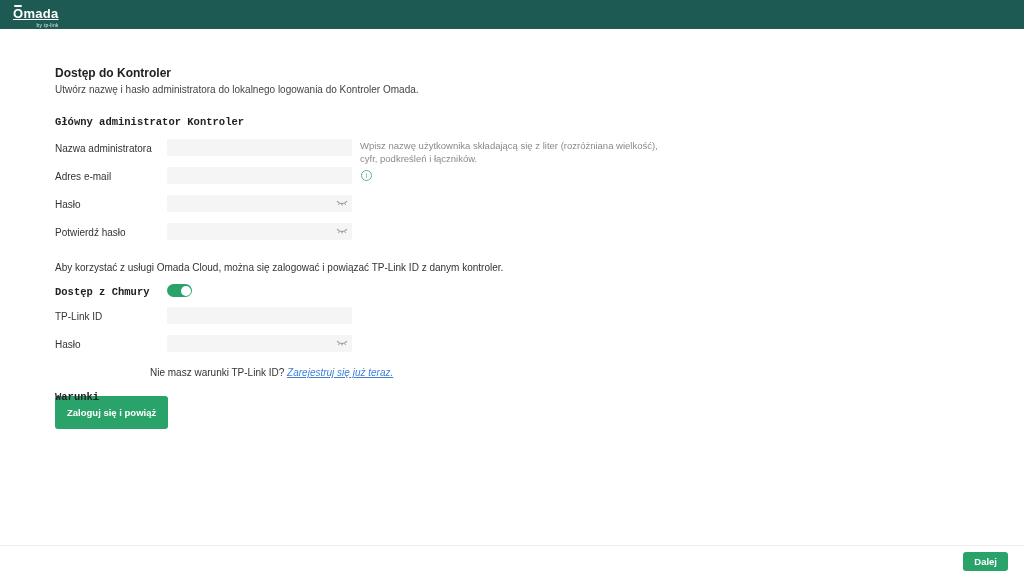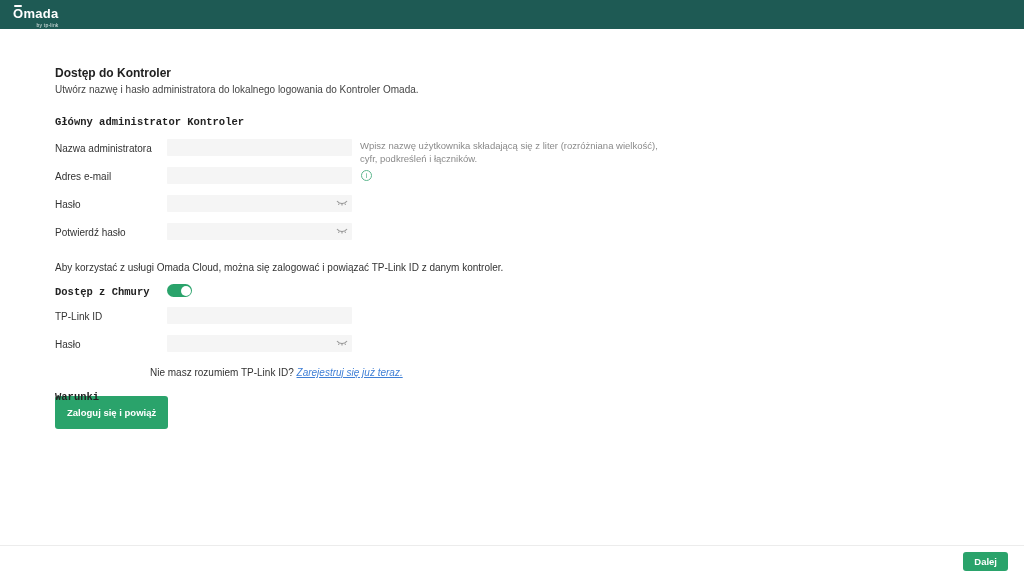--- a/index.html
+++ b/index.html
@@ -19,21 +19,21 @@
     --hint: #8a8a8a;
   }
 
   
   .topbar {
     position: absolute; top: 0; left: 0; width: 1024px; height: 29px;
     background: var(--header-bg);
   }
   .logo-wrap { position: absolute; left: 13px; top: 4px; color: #fff; }
   .logo-main {
-    font-size: 13px; font-weight: bold; letter-spacing: 0.3px; position: relative; display: inline-block;
+    font-size: 13px; font-weight: bold; letter-spacing: 0.3px; position: relative; display: inline-block; text-decoration: underline;
   }
   .logo-main::before {
     content: ""; position: absolute; left: 0.5px; top: -1px; width: 8px; height: 1.5px;
     background: #fff; border-radius: 1px;
   }
   .logo-sub {
     font-size: 5px; text-align: right; margin-top: 0px; opacity: 0.85; letter-spacing: 0.2px;
   }
 
   
@@ -151,21 +151,21 @@
 
   <div class="form-label" style="top:310px">Hasło</div>
   <input class="input-box" style="top: 306px;" type="password" value="">
   <svg class="eye-icon" style="left:336px; top:310px" viewBox="0 0 12 9">
     <path d="M1 2 C3.5 5.5, 8.5 5.5, 11 2" stroke="#999" stroke-width="1.1" fill="none"></path>
     <path d="M3.2 4.3 L2.5 6 M6 4.8 L6 6.6 M8.8 4.3 L9.5 6" stroke="#999" stroke-width="1" fill="none"></path>
   </svg>
 
   <button class="green-btn login-btn">Zaloguj się i powiąż</button>
   <div class="register-line">
-    <span>Nie masz rozumiem TP-Link ID?</span>
+    <span>Nie masz warunki TP-Link ID?</span>
     <a class="link">Zarejestruj się już teraz.</a>
   </div>
 
   <div class="section-heading terms-heading">Warunki</div>
 
 </div>
 
 <div class="footer">
   <button class="green-btn next-btn">Dalej</button>
 </div>

